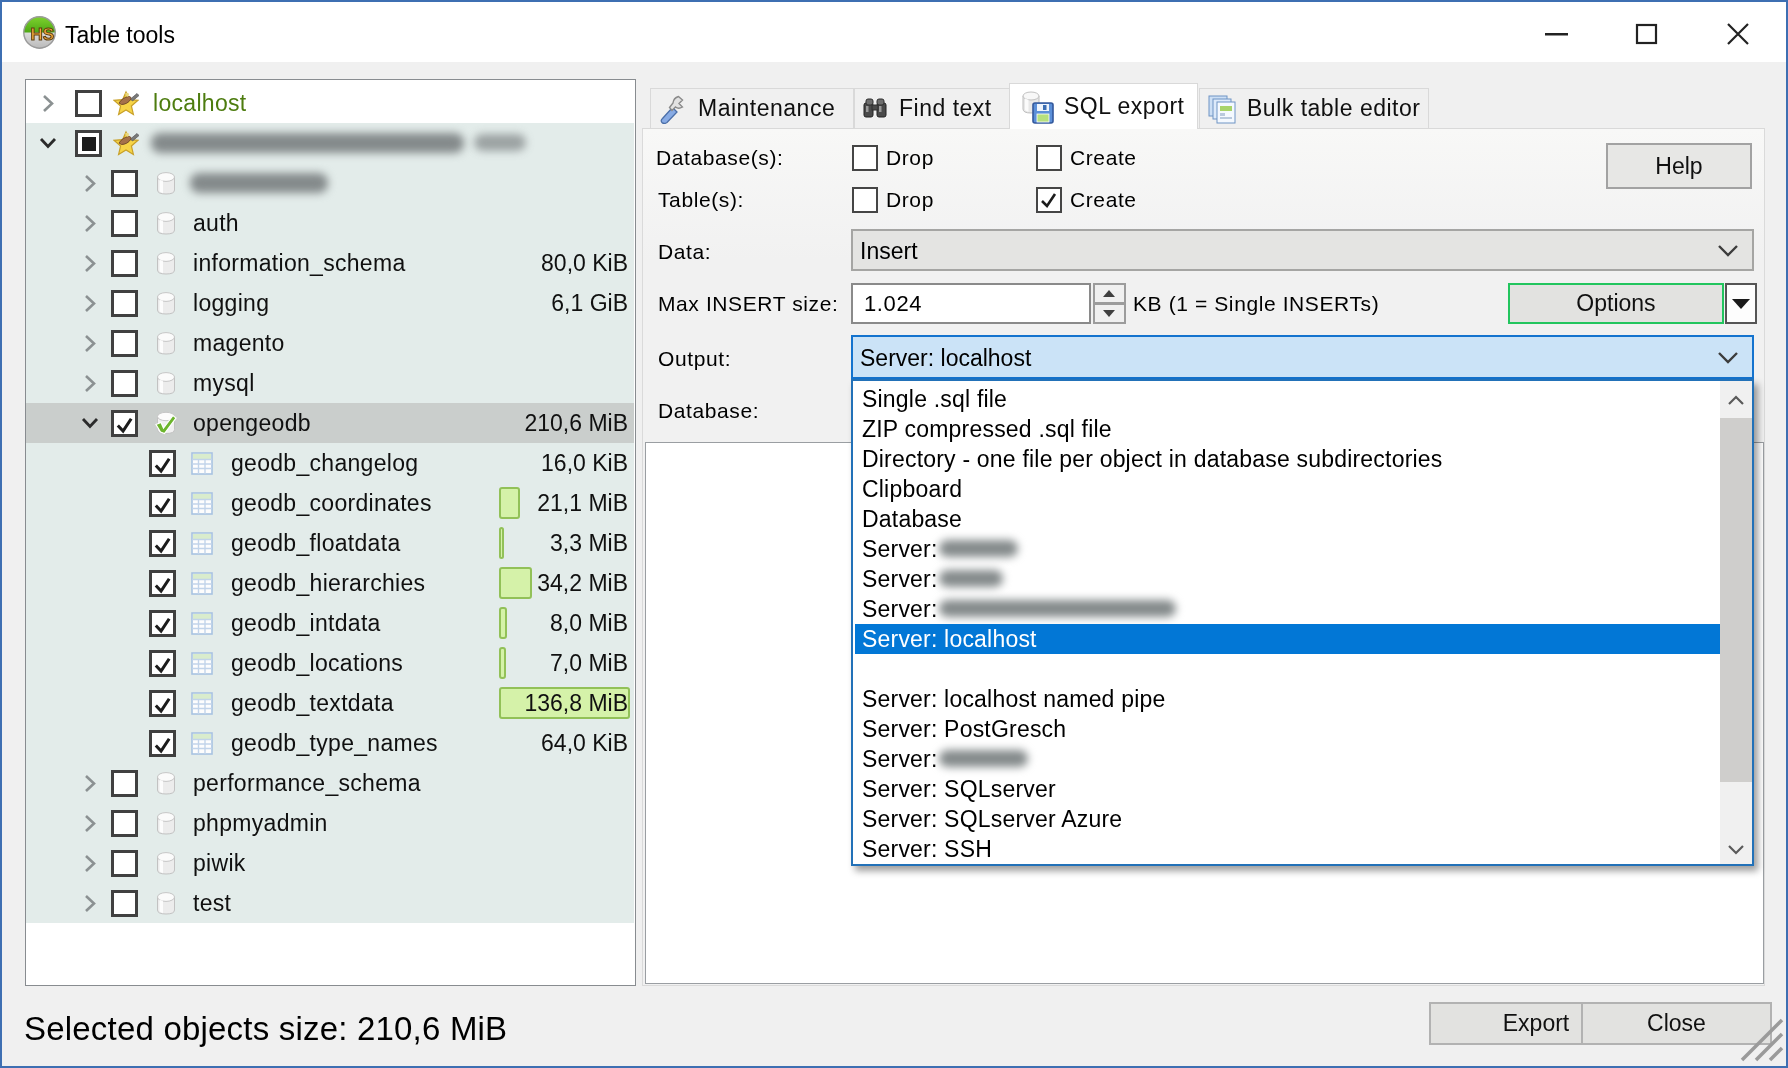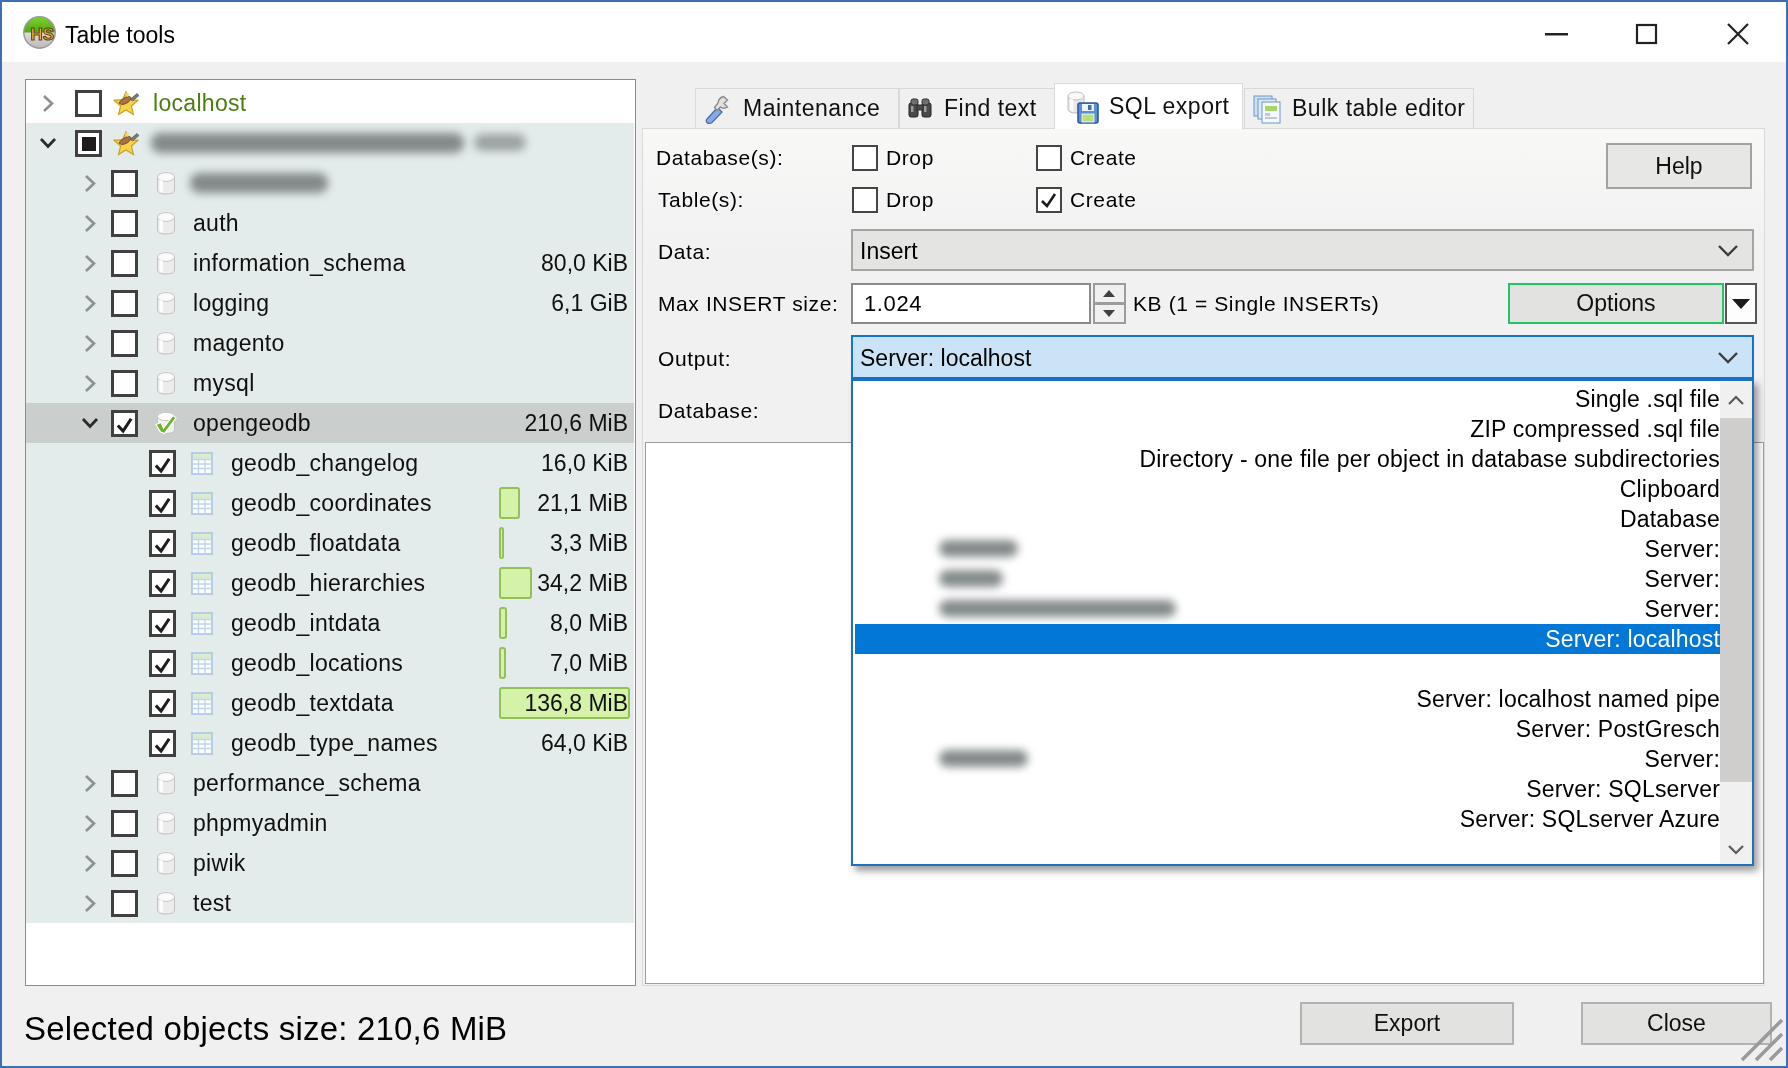--- a/index.html
+++ b/index.html
@@ -19,30 +19,30 @@
   .tsz { position:absolute; top:7px; right:6px; font-size:23px; color:#101010; text-align:right; }
   .cb { position:absolute; top:7px; width:27px; height:27px; background:#fff; border:3px solid #404040; }
   .arr { position:absolute; top:9px; width:22px; height:22px; }
   .ticon { position:absolute; top:7px; width:26px; height:26px; }
   .bar { position:absolute; top:4px; height:32px; background:#d5f2a9; border:2px solid #92c158; border-radius:3px; }
   .blob { position:absolute; background:#848a8b; filter:blur(4px); border-radius:9px; }
   .a0{left:11px}.a1{left:53px}.c0{left:49px}.c1{left:85px}.c2{left:123px}
   .i0{left:87px}.i1{left:127px}.i2{left:163px}.t0{left:127px}.t1{left:167px}.t2{left:205px}
   .cb i { display:block; width:14px; height:14px; background:#1c1c1c; margin:3.5px 0 0 3.5px; }
   
-  .tab { position:absolute; top:86px; height:40px; background:#f0f0f0; border:1px solid #d9d9d9; border-bottom:none; display:flex; align-items:center; font-size:23px; letter-spacing:0.5px; color:#101010; white-space:nowrap; overflow:hidden;margin-left:45px; }
+  .tab { position:absolute; top:86px; height:40px; background:#f0f0f0; border:1px solid #d9d9d9; border-bottom:none; display:flex; align-items:center; font-size:23px; letter-spacing:0.5px; color:#101010; white-space:nowrap; overflow:hidden; }
   #tabactive { top:81px; height:46px; background:#fff; border:1px solid #d9d9d9; border-bottom:none; z-index:3; }
   #page { position:absolute; left:640px; top:126px; width:1123px; height:858px; background:linear-gradient(#f8f8f7, #f1f1f1 130px); border:1px solid #dadada; border-top:1px solid #d9d9d9; }
   .flabel { position:absolute; font-size:21px; letter-spacing:0.6px; color:#000; white-space:nowrap; }
   .fcb { position:absolute; width:26px; height:26px; background:#fff; border:2px solid #454545; }
   .btn { position:absolute; background:#e2e2e0; border:2px solid #22c55e; font-size:23px; color:#101010; display:flex; align-items:center; justify-content:center; }
   #memo { position:absolute; left:643px; top:440px; width:1119px; height:542px; background:#fff; border:1px solid #9a9ea2; }
   
   #ddl { position:absolute; left:849px; top:377px; width:903px; height:487px; background:#fff; border:2px solid #2271b8; box-shadow:4px 5px 7px rgba(0,0,0,0.38); z-index:10; }
-  .ddi { position:absolute; left:2px; width:865px; height:30px; font-size:23px; letter-spacing:0.2px; color:#000; padding-left:7px; white-space:nowrap; line-height:30px;text-align:right; }
+  .ddi { position:absolute; left:2px; width:865px; height:30px; font-size:23px; letter-spacing:0.2px; color:#000; padding-left:7px; white-space:nowrap; line-height:30px; }
   #statusbar { position:absolute; left:0px; top:984px; width:1784px; height:80px; background:#f0f0f0; }
 </style>
 </head>
 <body>
 <div id="win">
   <div id="titlebar">
     <div id="appicon">
       <svg width="33" height="33" viewBox="0 0 33 33">
         <defs>
           <linearGradient id="hsg" x1="0" y1="0" x2="0" y2="1">
@@ -437,31 +437,32 @@
     <div class="ddi" style="top:123px">Database</div>
     <div class="ddi" style="top:153px">Server: <span class="blob" style="left:84px;top:6px;width:79px;height:17px"></span></div>
     <div class="ddi" style="top:183px">Server: <span class="blob" style="left:84px;top:6px;width:64px;height:17px"></span></div>
     <div class="ddi" style="top:213px">Server: <span class="blob" style="left:84px;top:6px;width:237px;height:17px"></span></div>
     <div class="ddi" style="top:243px;background:#0277d6;color:#fff">Server: localhost</div>
     <div class="ddi" style="top:303px">Server: localhost named pipe</div>
     <div class="ddi" style="top:333px">Server: PostGresch</div>
     <div class="ddi" style="top:363px">Server: <span class="blob" style="left:84px;top:6px;width:89px;height:17px"></span></div>
     <div class="ddi" style="top:393px">Server: SQLserver</div>
     <div class="ddi" style="top:423px">Server: SQLserver Azure</div>
+    <div class="ddi" style="top:453px">Server: SSH</div>
     <div id="ddsb" style="position:absolute;left:867px;top:0;width:32px;height:483px;background:#f0f0f0">
       <svg style="position:absolute;left:7px;top:14px" width="18" height="11">
           <polyline points="2,9 9,2 16,9" fill="none" stroke="#5a5a5a" stroke-width="2.2"></polyline>
         </svg>
       <div style="position:absolute;left:0;top:37px;width:32px;height:364px;background:#cfcecc"></div>
       <svg style="position:absolute;left:7px;top:463px" width="18" height="11">
           <polyline points="2,2 9,9 16,2" fill="none" stroke="#5a5a5a" stroke-width="2.2"></polyline>
         </svg>
     </div>
   </div>
   <div id="statusbar">
     <div class="flabel" style="left:22px;top:24px;font-size:33px;letter-spacing:0.2px">Selected objects size: 210,6 MiB</div>
-    <div class="btn" style="left:1298px;top:16px;width:214px;height:43px;border-color:#b2b2b2">Export</div>
+    <div class="btn" style="left:1427px;top:16px;width:214px;height:43px;border-color:#b2b2b2">Export</div>
     <div class="btn" style="left:1579px;top:16px;width:191px;height:43px;border-color:#b2b2b2">Close</div>
     <svg style="position:absolute;left:1738px;top:32px" width="44" height="44">
       <path d="M42 2 L2 42 M42 16 L16 42 M42 30 L30 42" stroke="#9a9a9a" stroke-width="3.5" fill="none"></path>
     </svg>
   </div>
 </div>
 
 </body></html>

